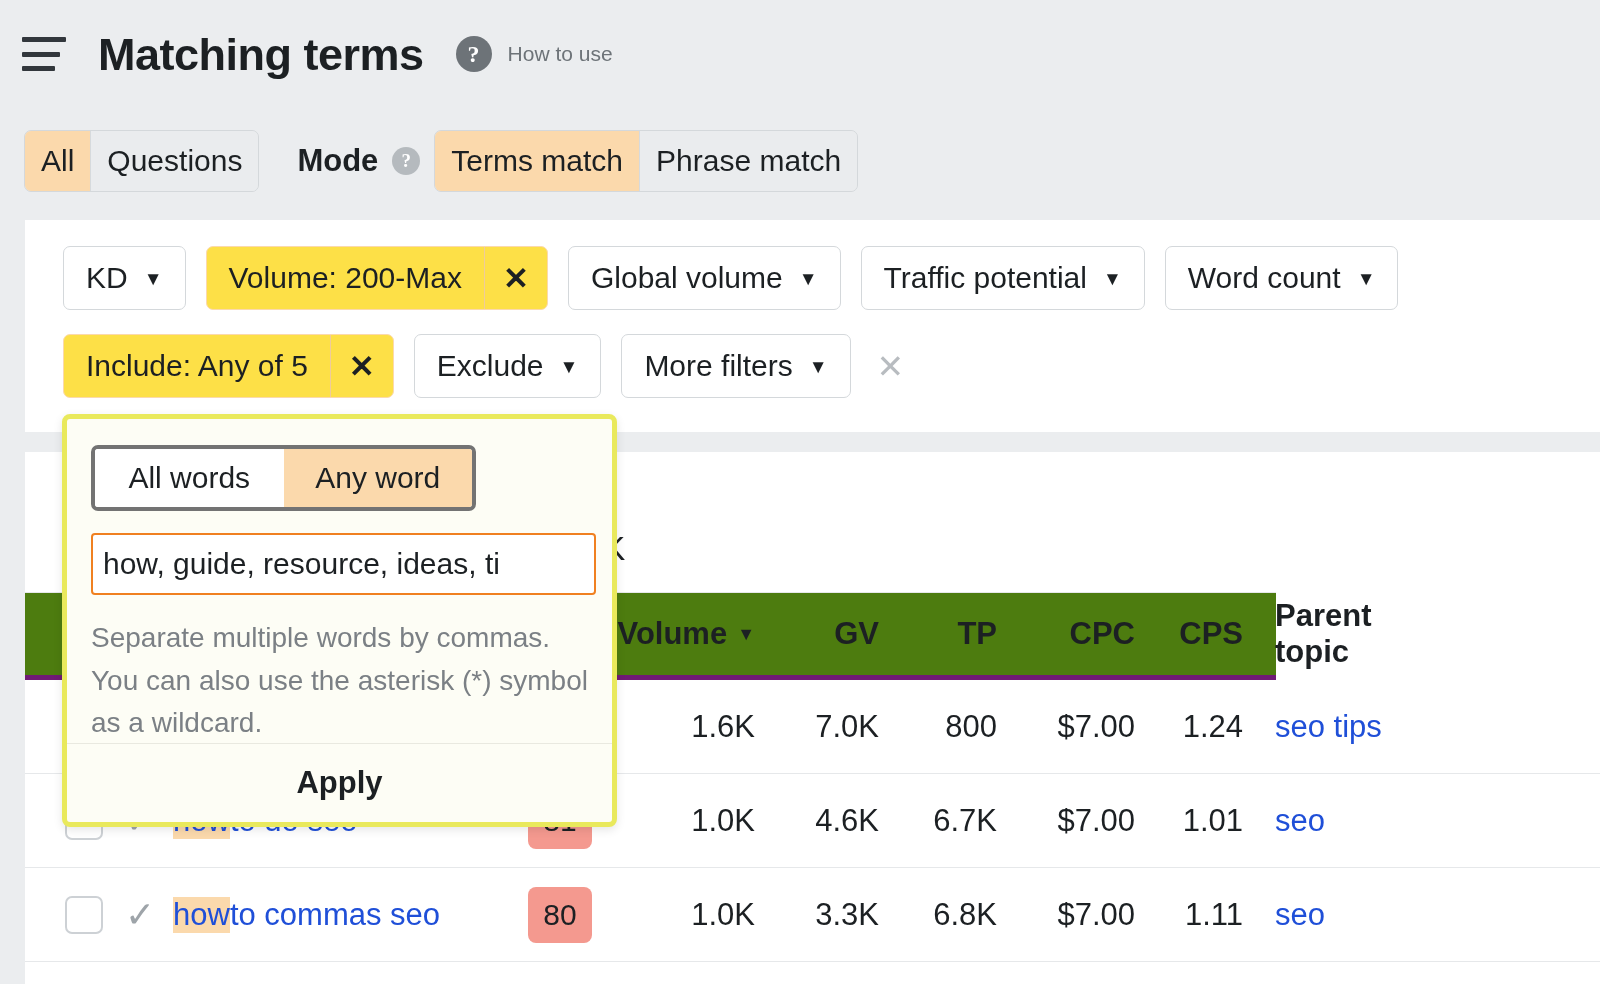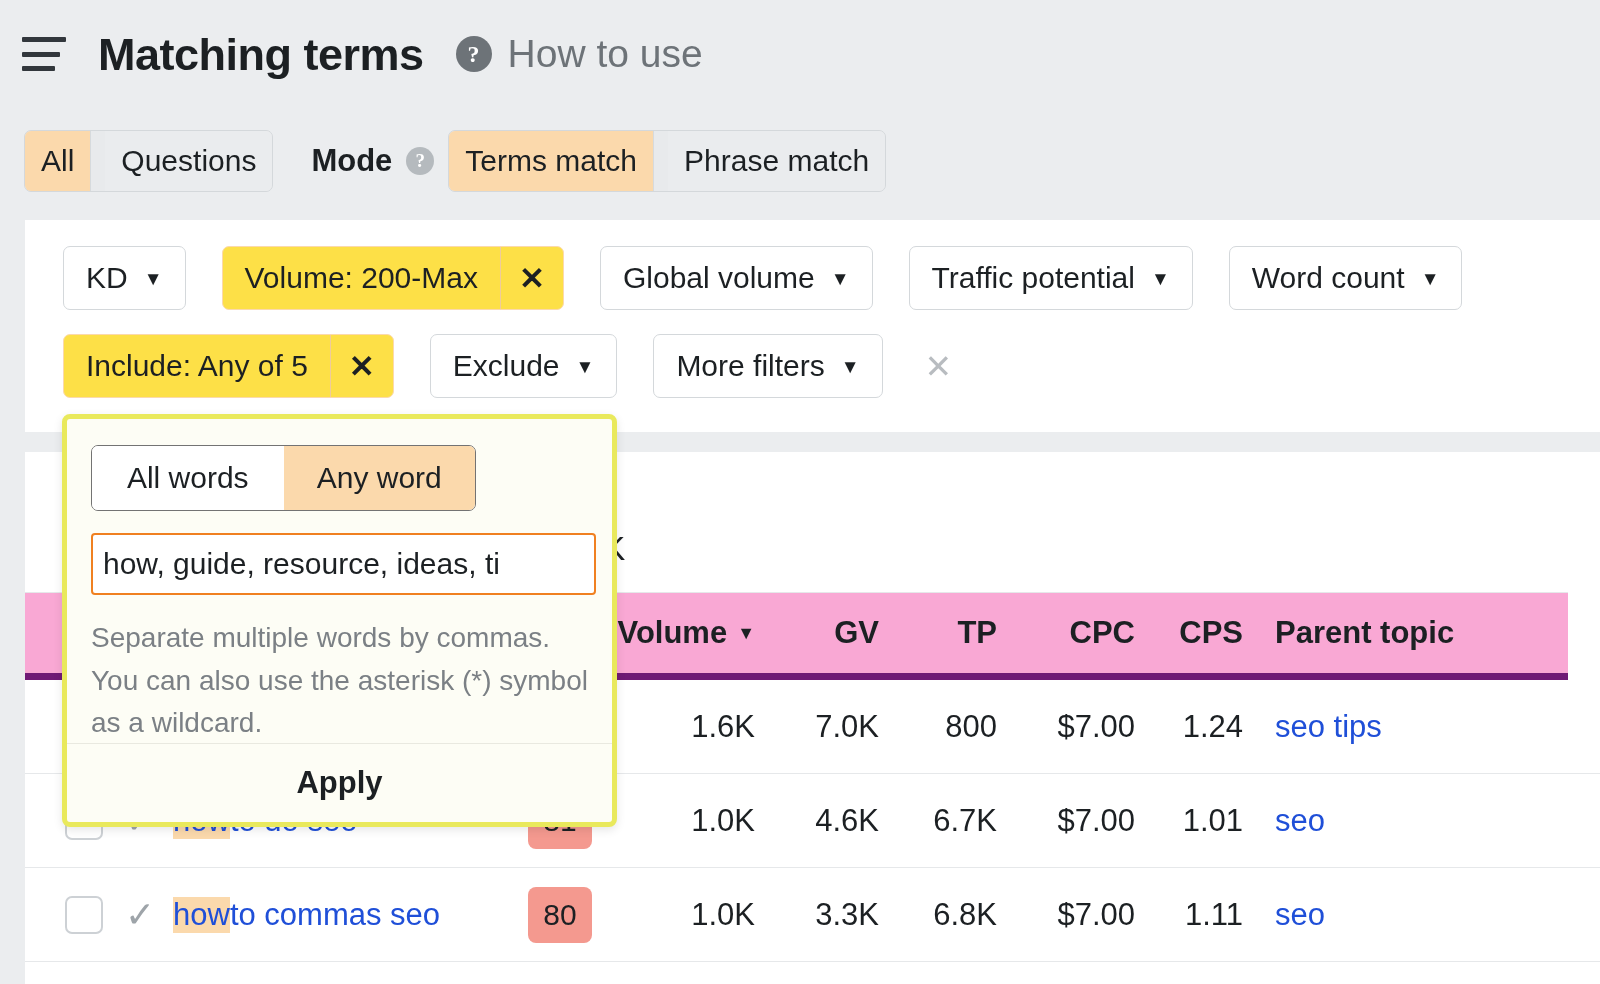--- a/index.html
+++ b/index.html
@@ -36,49 +36,49 @@
     background: #6d7378; color: #ffffff;
     font-size: 24px; font-weight: bold;
     display: inline-flex; align-items: center; justify-content: center;
     margin-left: 32px; margin-right: 16px; cursor: pointer;
     font-family: "Liberation Serif", serif;
   }
   .help-circle.small {
     width: 28px; height: 28px; font-size: 19px;
     background: #b5babe; margin-left: 14px; margin-right: 14px;
   }
-  .how-to-use { font-size: 39px; color: #6d7378; cursor: pointer; }
+  .how-to-use { font-size: 21px; color: #6d7378; cursor: pointer; }
 
   
   .modebar {
     position: absolute; left: 0; top: 108px; width: 1600px; height: 106px;
     background: #ebedef; display: flex; align-items: center;
   }
   .seg {
     display: flex; border: 1px solid #d4d8db; border-radius: 7px;
     overflow: hidden; background: #e8eaec; height: 62px;
   }
   .seg-btn {
     display: flex; align-items: center; justify-content: center;
     padding: 0 16px; font-size: 30px; color: #1c2023; cursor: pointer;
     background: #eaecee; border-right: 1px solid #d6dadd;
     white-space: nowrap;
   }
-  .seg-btn:last-child { border-right: none; margin-left: 14px; }
+  .seg-btn:last-child { border-right: none; }
   .seg-btn.active { background: #fbd9ac; }
   .seg-1 { margin-left: 24px; }
   .mode-label { font-size: 31px; font-weight: bold; color: #1c2023; margin-left: 38px; }
   .seg-2 { margin-left: 0; }
 
   
   .filter-panel {
     position: absolute; left: 25px; top: 220px; width: 1575px; height: 212px;
     background: #ffffff;
   }
-  .filter-row { display: flex; align-items: center; gap: 16px; }
+  .filter-row { display: flex; align-items: center; }
   .filter-row.r1 { padding: 26px 0 0 38px; }
   .filter-row.r2 { padding: 24px 0 0 38px; }
 
   .chip {
     display: flex; align-items: center; height: 64px;
     border: 1px solid #d4d8db; border-radius: 7px; background: #ffffff;
     padding: 0 22px; font-size: 30px; color: #1c2023; cursor: pointer;
     margin-right: 20px; white-space: nowrap;
   }
   .chip .caret {
@@ -105,23 +105,23 @@
   .results-gap { position:absolute; left:0; top:0; width:1575px; height:20px; background:#ebedef; }
   .results-top {
     position: absolute; left: 0; top: 20px; width: 1575px; height: 140px;
     background: #ffffff;
   }
   .kw-count {
     position: absolute; left: 560px; top: 78px;
     font-size: 33px; color: #1c2023;
   }
   .thead {
-    position: absolute; left: 0; top: 160px; width: 1543px; height: 88px;
-    border-top: 1px solid #e6e8ea; border-bottom: 7px solid #701a75;
-    background: #f9a8d4;
+    position: absolute; left: 0; top: 160px; width: 1251px; height: 88px;
+    border-top: 1px solid #e6e8ea; border-bottom: 5px solid #701a75;
+    background: #4d7c0f;
   }
   .row {
     position: absolute; left: 0; width: 1575px; height: 94px;
     border-bottom: 1px solid #e6e8ea; background: #ffffff;
   }
   .row.r0 { top: 248px; }
   .row.r1 { top: 342px; }
   .row.r2 { top: 436px; }
 
   .cell { position: absolute; top: 0; height: 100%; display: flex; align-items: center; font-size: 31px; color: #1c2023; }
@@ -155,21 +155,21 @@
 
   
   .popover {
     position: absolute; left: 62px; top: 414px; width: 555px; height: 413px;
     background: #fdfdf5; border: 5px solid #e9e95c; border-radius: 8px;
     box-shadow: 0 3px 10px rgba(0,0,0,0.10);
     z-index: 50;
   }
   .pop-seg {
     display: flex; margin: 26px 0 0 24px; width: 385px; height: 66px;
-    border: 1px solid #737373; border-radius: 7px; overflow: hidden;
+    border: 4px solid #737373; border-radius: 7px; overflow: hidden;
     background: #ffffff;
     justify-content: flex-end;
   }
   .pop-seg-btn {
     flex: 1; display: flex; align-items: center; justify-content: center;
     font-size: 30px; color: #1c2023; cursor: pointer; background: #ffffff;
   }
   .pop-seg-btn.active { background: #fbd9ac; }
   .pop-input-wrap { margin: 22px 0 0 24px; width: 505px; }
   .pop-input {

